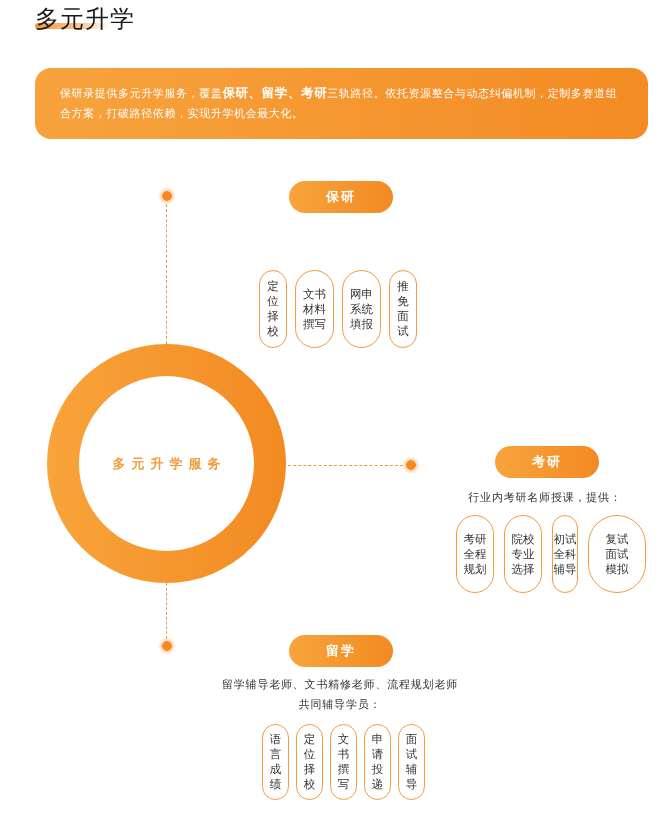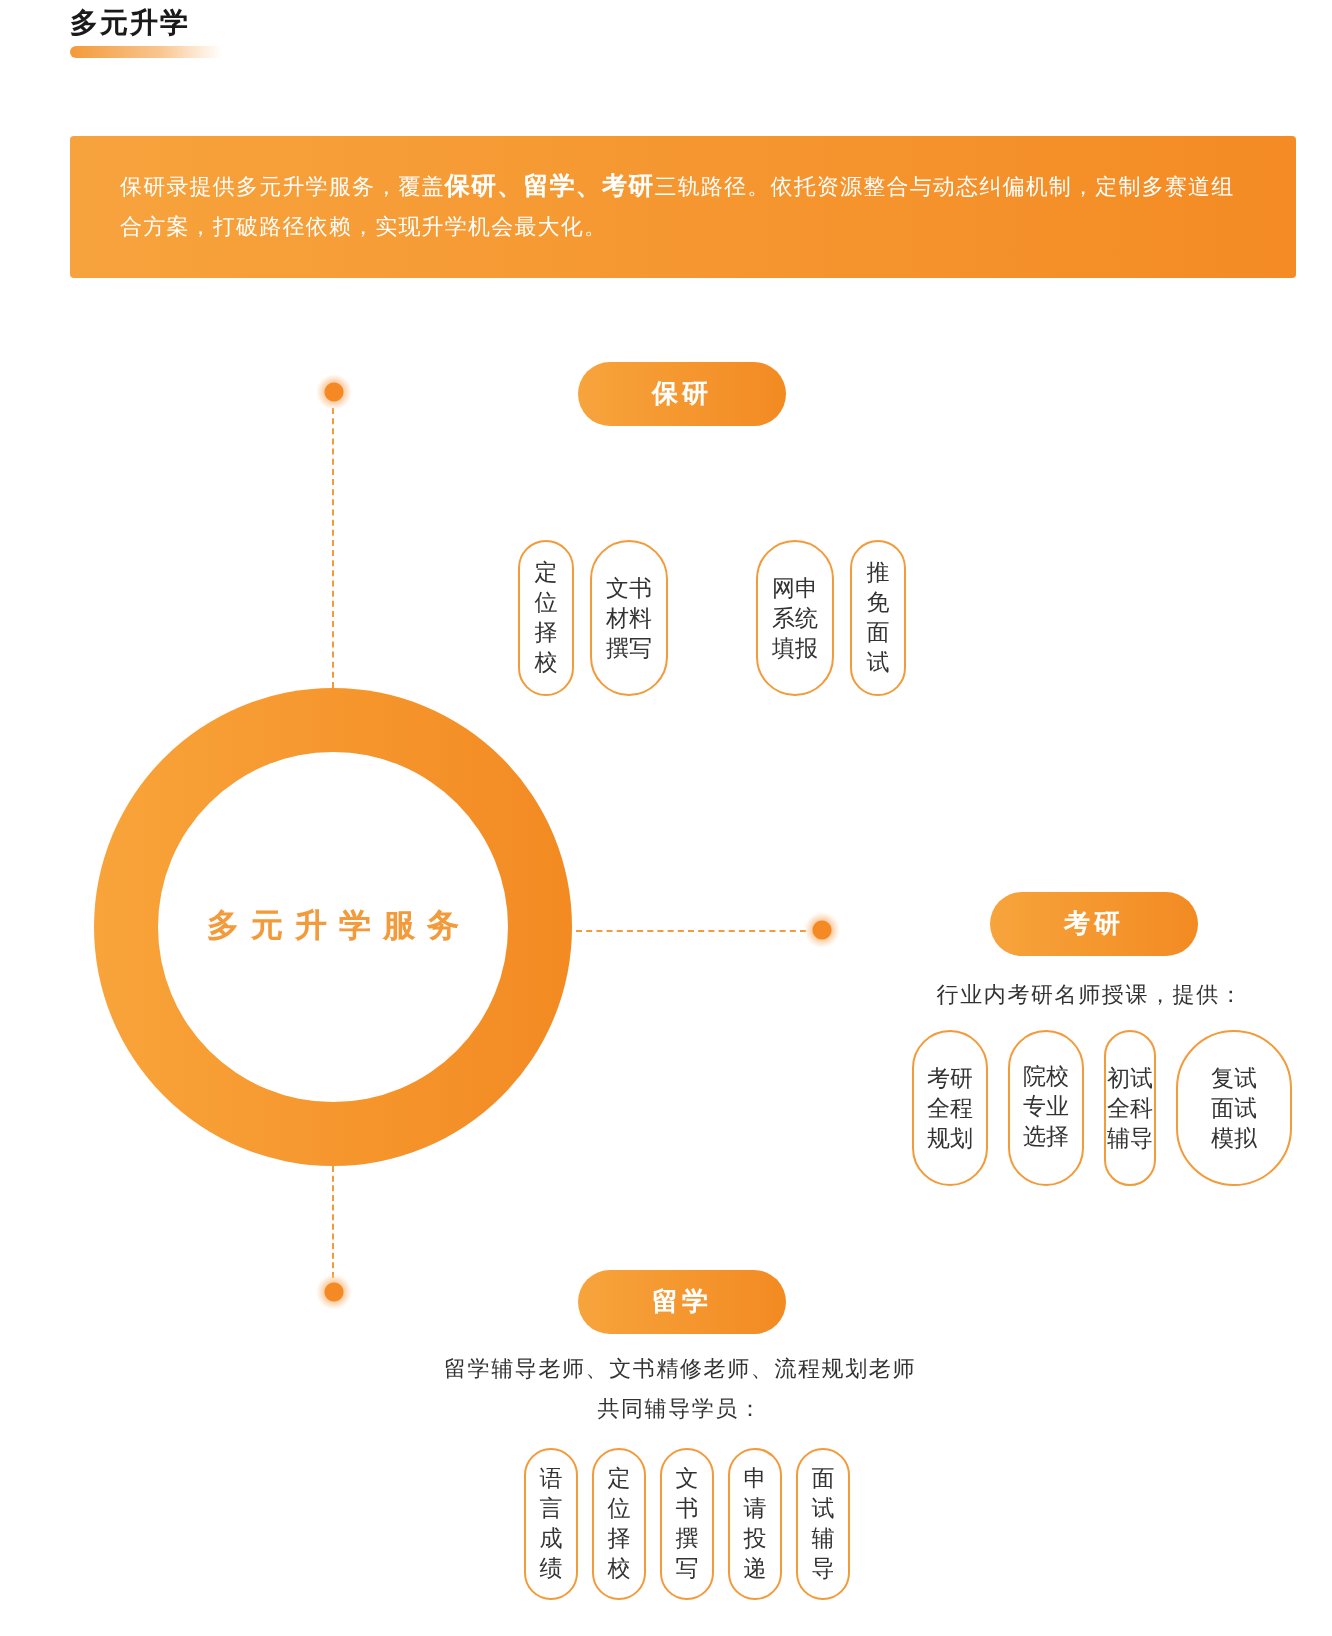--- a/index.html
+++ b/index.html
@@ -1,39 +1,39 @@
 <!DOCTYPE html>
 <html><head>
 <meta charset="utf-8">
 <style>
   * { box-sizing: border-box; margin: 0; padding: 0; }
   html, body { width: 666px; height: 818px; background: #ffffff; overflow: hidden; }
   body { position: relative; font-family: "DejaVu Sans", "Liberation Sans", sans-serif; color: #333; }
 
   .title-wrap { position: absolute; left: 35px; top: 3px; }
-  .title { position: relative; font-size: 14px; font-weight: bold; color: #1a1a1a; letter-spacing: 1px; z-index: 2; }
+  .title { position: relative; font-size: 24px; font-weight: normal; color: #1a1a1a; letter-spacing: 1px; z-index: 2; }
   .title-bar { position: absolute; left: 0; top: 20px; width: 76px; height: 6px; border-radius: 3px;
     background: linear-gradient(90deg, #f39a3a 0%, rgba(246,160,70,0.6) 60%, rgba(255,255,255,0) 100%); z-index: 1; }
 
-  .intro { position: absolute; left: 35px; top: 68px; width: 613px; height: 71px; border-radius: 2px;
+  .intro { position: absolute; left: 35px; top: 68px; width: 613px; height: 71px; border-radius: 16px;
     background: linear-gradient(90deg, #f7a33d 0%, #f48b24 100%);
     color: #fff; font-size: 11px; line-height: 20px; padding: 15px 20px 4px 25px; letter-spacing: 0.6px; }
   .intro b { font-weight: bold; font-size: 12.5px; }
 
   .vline { position: absolute; left: 166px; width: 0; border-left: 1.5px dashed #f39a3a; }
   .hline { position: absolute; top: 465px; height: 0; border-top: 1.5px dashed #f39a3a; }
 
   .dot { position: absolute; width: 18px; height: 18px; border-radius: 50%;
     background: radial-gradient(circle, #f58a24 0 4.5px, rgba(248,170,100,0.55) 5px, rgba(255,220,190,0.3) 8px, rgba(255,255,255,0) 9px); }
 
   .ring { position: absolute; left: 47px; top: 344px; width: 239px; height: 239px; border-radius: 50%;
     background: linear-gradient(90deg, #f8a43a 0%, #f38a22 100%); }
   .ring-inner { position: absolute; left: 32px; top: 32px; width: 175px; height: 175px; border-radius: 50%; background: #fff;
     display: flex; align-items: center; justify-content: center; }
-  .ring-text { font-size: 16px; font-weight: bold; color: #f39a3a; letter-spacing: 6px; padding-left: 6px; }
+  .ring-text { font-size: 13px; font-weight: bold; color: #f39a3a; letter-spacing: 6px; padding-left: 6px; }
 
   .pill { position: absolute; height: 32px; border-radius: 16px;
     background: linear-gradient(90deg, #f7a43c 0%, #f38a22 100%);
     color: #fff; font-size: 13px; font-weight: bold; letter-spacing: 2px;
     display: flex; align-items: center; justify-content: center; }
 
   .desc { position: absolute; font-size: 11px; color: #333; text-align: center; line-height: 20px; letter-spacing: 0.8px; }
 
   .cards { position: absolute; display: flex; }
   .card { border: 1.2px solid #f39a3a; border-radius: 999px; display: flex; align-items: center; justify-content: center;
@@ -78,21 +78,21 @@
         <span>校</span>
       </div>
   </div>
   <div class="card" style="width:39px;height:78px;margin-right:8px;">
     <div>
         <span>文书</span>
         <span>材料</span>
         <span>撰写</span>
       </div>
   </div>
-  <div class="card" style="width:39px;height:78px;margin-right:8px;margin-left:36px;">
+  <div class="card" style="width:39px;height:78px;margin-right:8px;">
     <div>
         <span>网申</span>
         <span>系统</span>
         <span>填报</span>
       </div>
   </div>
   <div class="card" style="width:28px;height:78px;">
     <div>
         <span>推</span>
         <span>免</span>

